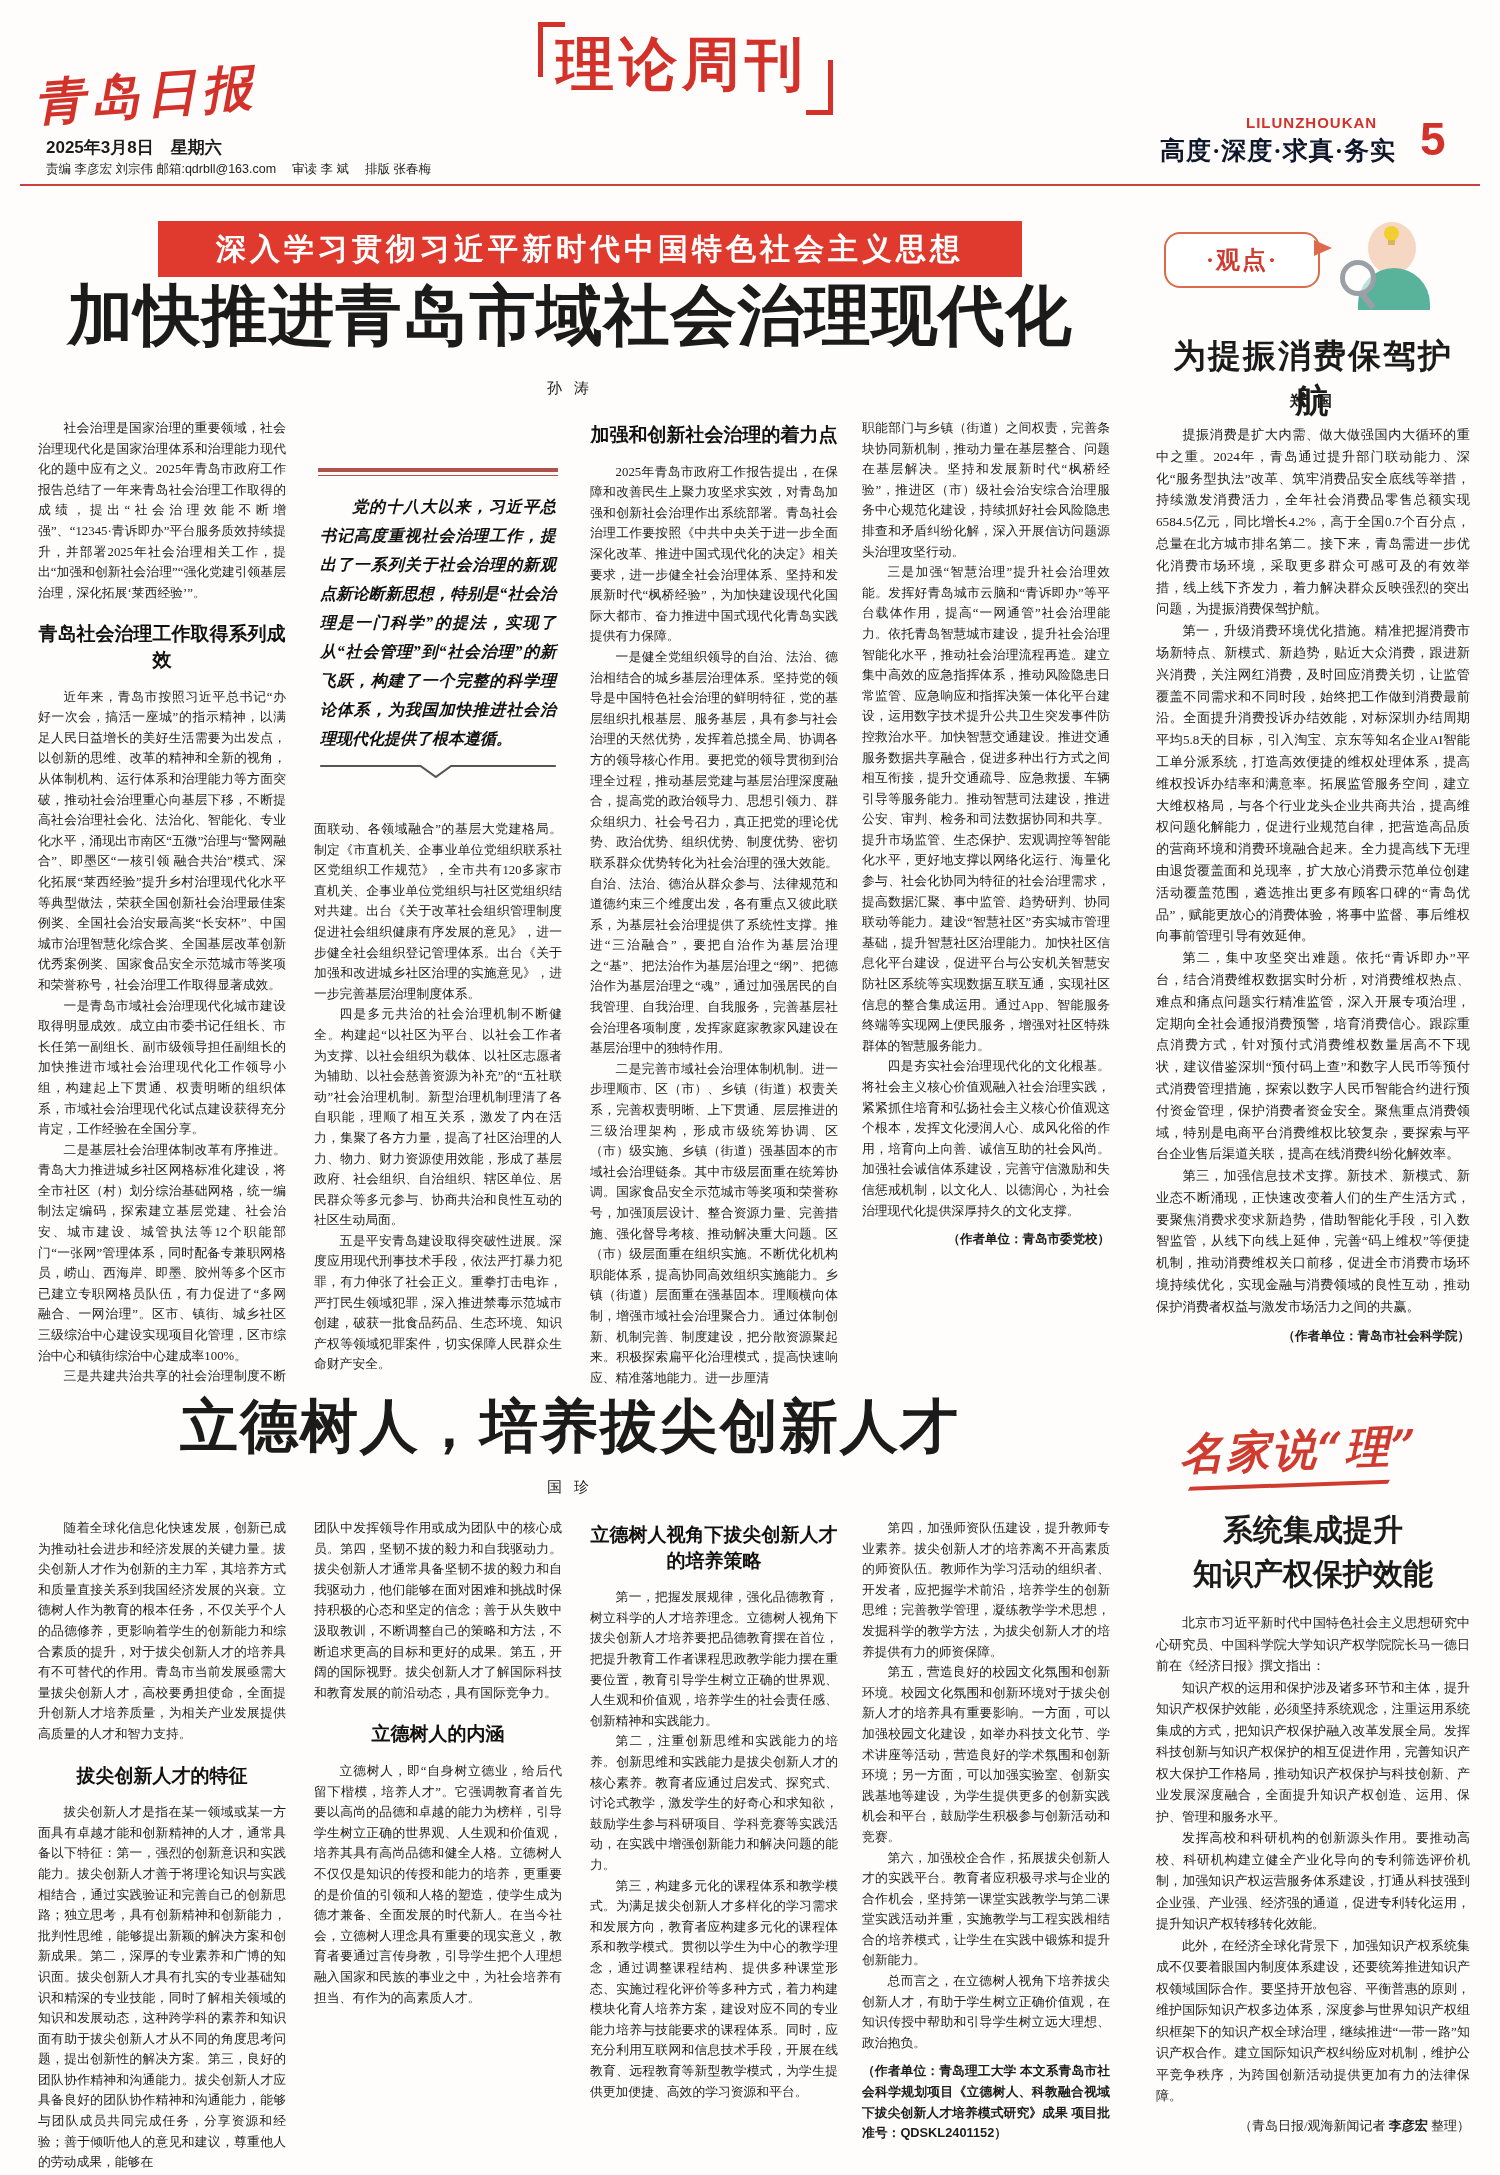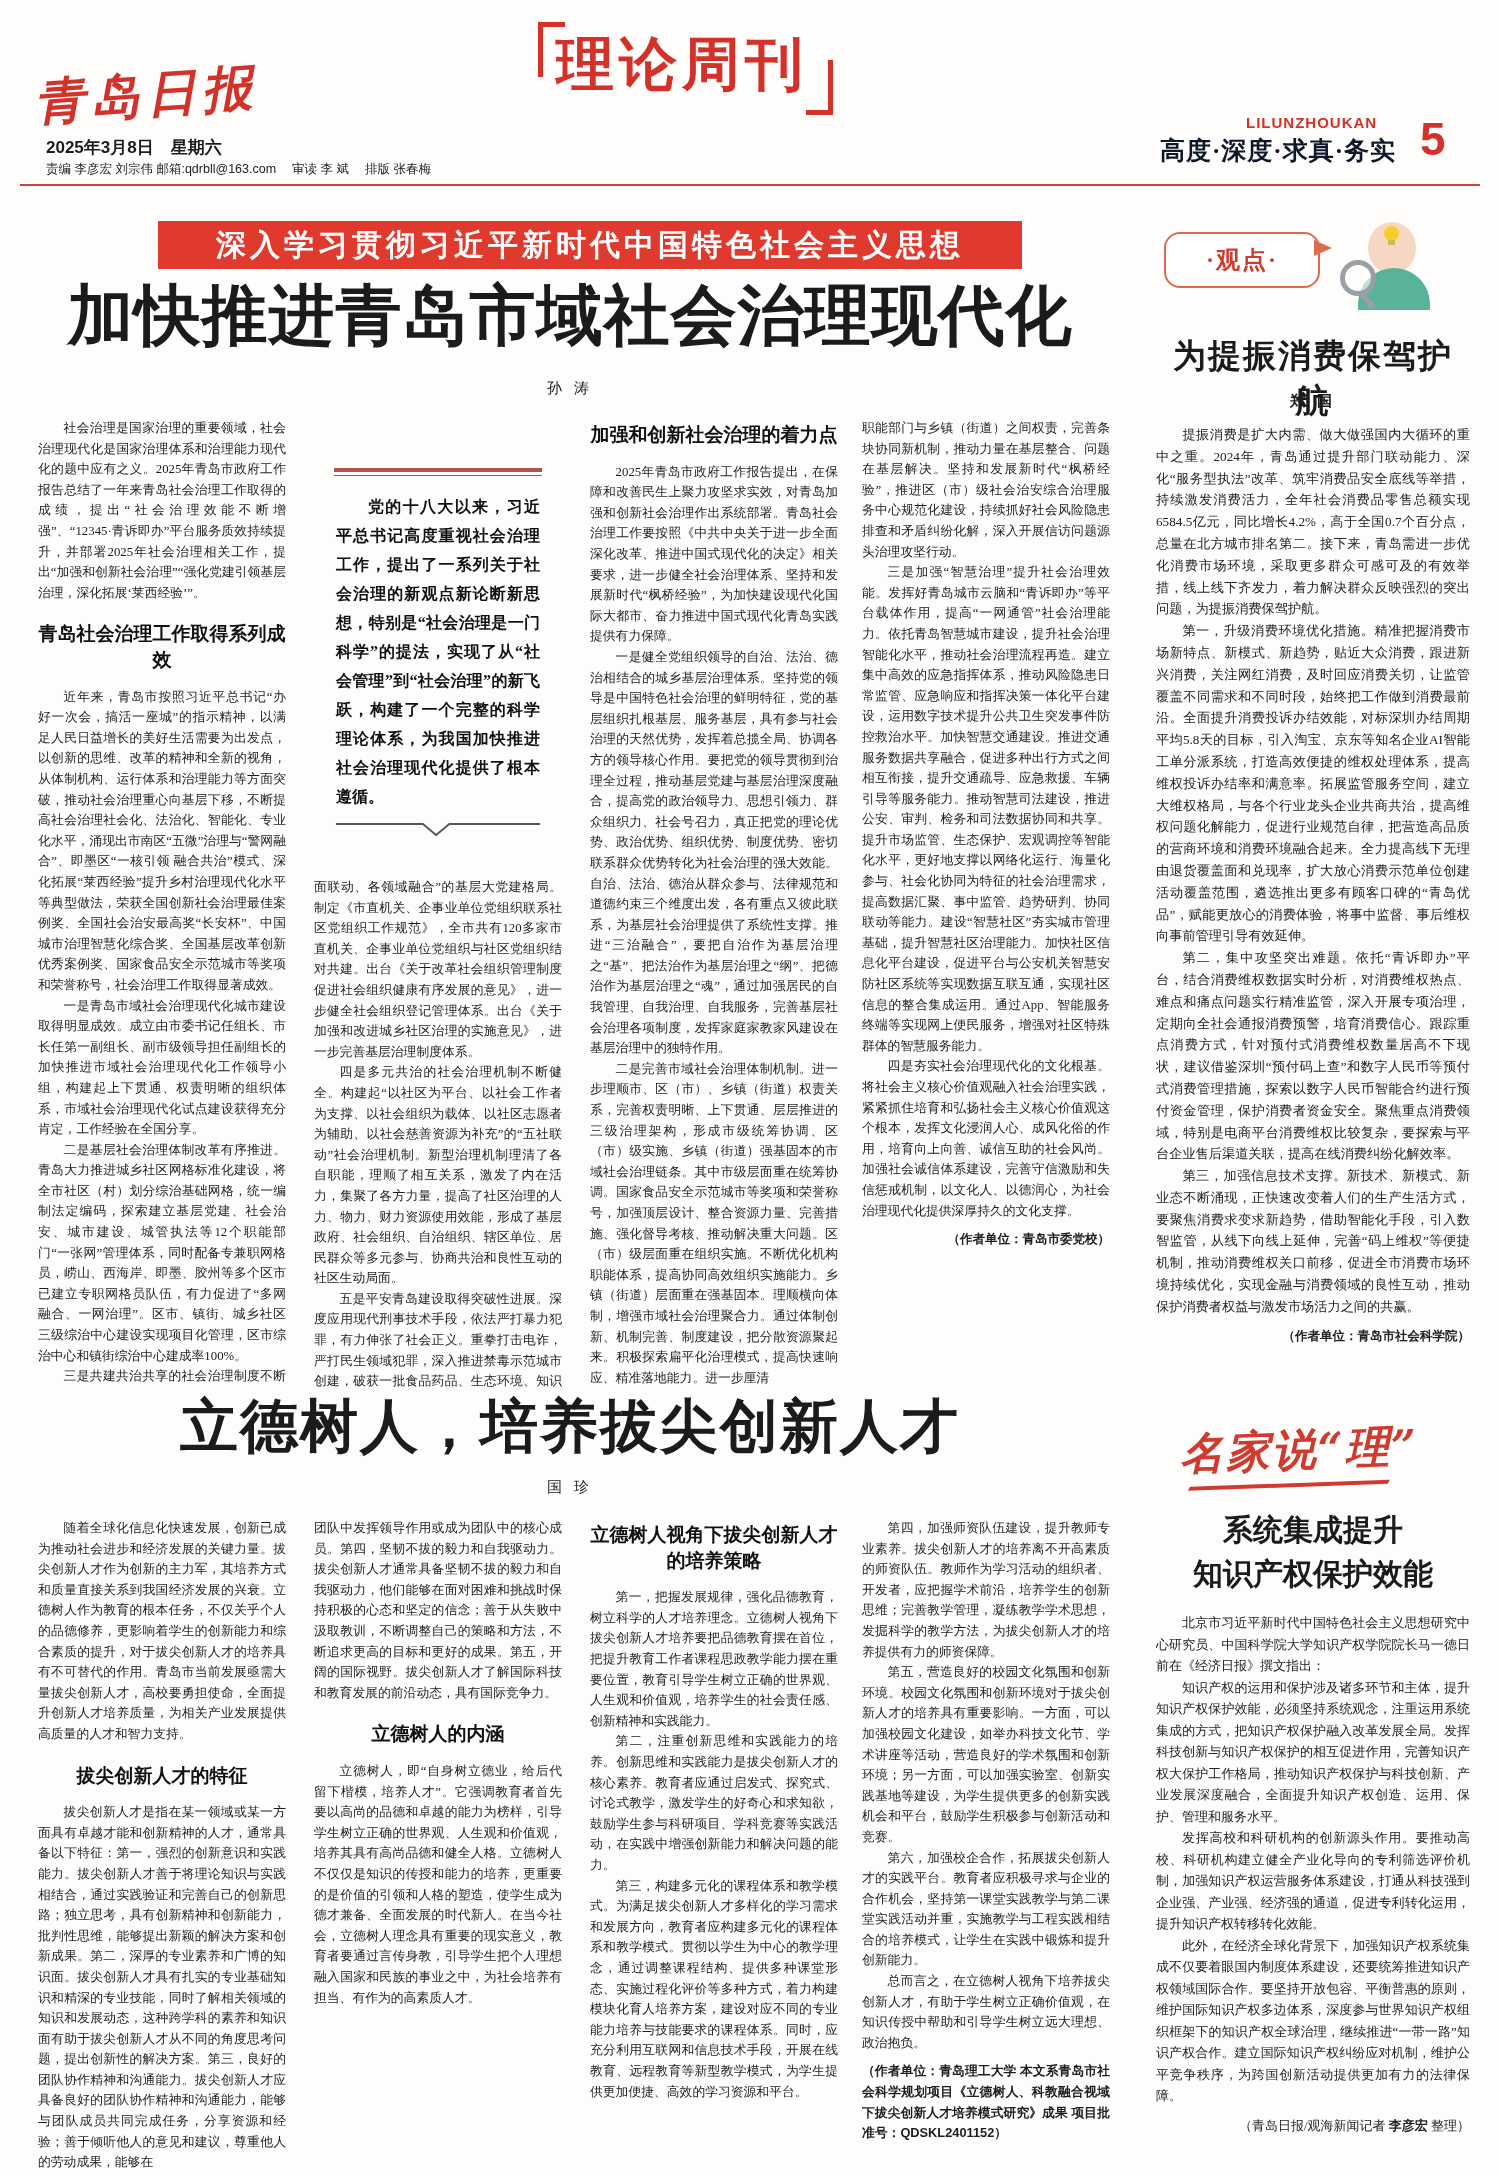--- a/index.html
+++ b/index.html
@@ -15,21 +15,21 @@
         font-family:"Liberation Serif",serif;}
   .bracket-tl{left:538px;top:22px;width:22px;height:50px;border-left:5px solid #d2322a;border-top:5px solid #d2322a;}
   .bracket-br{left:806px;top:60px;width:22px;height:50px;border-right:5px solid #d2322a;border-bottom:5px solid #d2322a;}
   .pinyin{left:1246px;top:114px;font-size:15px;font-weight:bold;color:#d2322a;letter-spacing:1px;
         font-family:"Liberation Sans","DejaVu Sans",sans-serif;}
   .slogan{left:1160px;top:134px;font-size:25px;font-weight:900;color:#0f172a;letter-spacing:1px;}
   .page-num{left:1420px;top:112px;font-size:46px;font-weight:bold;color:#d2322a;
         font-family:"Liberation Sans","DejaVu Sans",sans-serif;}
   .head-rule{left:20px;top:184px;width:1460px;height:2px;background:#c7443c;}
   
-  .banner{left:158px;top:221px;width:864px;height:48px;background:#e03a2e;color:#fff;
+  .banner{left:158px;top:221px;width:864px;height:56px;background:#e03a2e;color:#fff;
         display:flex;align-items:center;justify-content:center;font-size:30px;font-weight:bold;
         letter-spacing:4px;font-family:"Liberation Sans","DejaVu Sans",sans-serif;}
   .main-headline{left:38px;top:283px;width:1064px;text-align:center;font-size:66px;font-weight:900;
         letter-spacing:1px;line-height:1;font-family:"Liberation Serif",serif;}
   .byline{width:1064px;text-align:center;font-size:15px;font-weight:normal;letter-spacing:4px;
         font-family:"Liberation Sans","DejaVu Sans",sans-serif;}
   .byline.t1{left:38px;top:379px;}
   
   .col{position:absolute;width:248px;overflow:hidden;text-align:justify;font-size:12.8px;line-height:20.6px;color:#1d1d1d;}
   .col.t1{top:418px;height:972px;}
@@ -37,21 +37,21 @@
   .b-p{text-indent:2em;margin:0;}
   .b-pc{text-indent:0;margin:0;}
   .b-h{font-family:"Liberation Sans","DejaVu Sans",sans-serif;font-weight:bold;font-size:19px;
        text-align:center;text-indent:0;margin:18px 0 14px;line-height:1.35;color:#111;}
   .col > .b-h:first-child{margin-top:4px;}
   .b-f{text-align:right;font-weight:bold;text-indent:0;margin-top:8px;
        font-family:"Liberation Sans","DejaVu Sans",sans-serif;font-size:12.5px;}
   .b-f2{font-weight:bold;text-indent:0;margin-top:8px;
        font-family:"Liberation Sans","DejaVu Sans",sans-serif;font-size:12.8px;line-height:20.6px;}
   
-  .b-q{margin:50px 20px 40px;}
+  .b-q{margin:50px 4px 40px;font-style:italic;}
   .q-thick{height:4px;background:#b0524b;}
   .q-thin{height:1px;background:#b0524b;margin-top:3px;}
   .q-text{font-size:16px;line-height:29px;font-weight:600;text-indent:2em;text-align:justify;
           margin:16px 2px 10px;color:#111;}
   .q-div{display:block;width:100%;height:16px;}
   
   .vp-badge{left:1162px;top:200px;width:306px;height:110px;}
   .vp-bubble{position:absolute;left:2px;top:32px;width:152px;height:52px;border:2px solid #dd6b4b;
         border-radius:16px;display:flex;align-items:center;justify-content:center;background:#fff;
         color:#cf3b2e;font-size:24px;font-weight:bold;letter-spacing:2px;}

